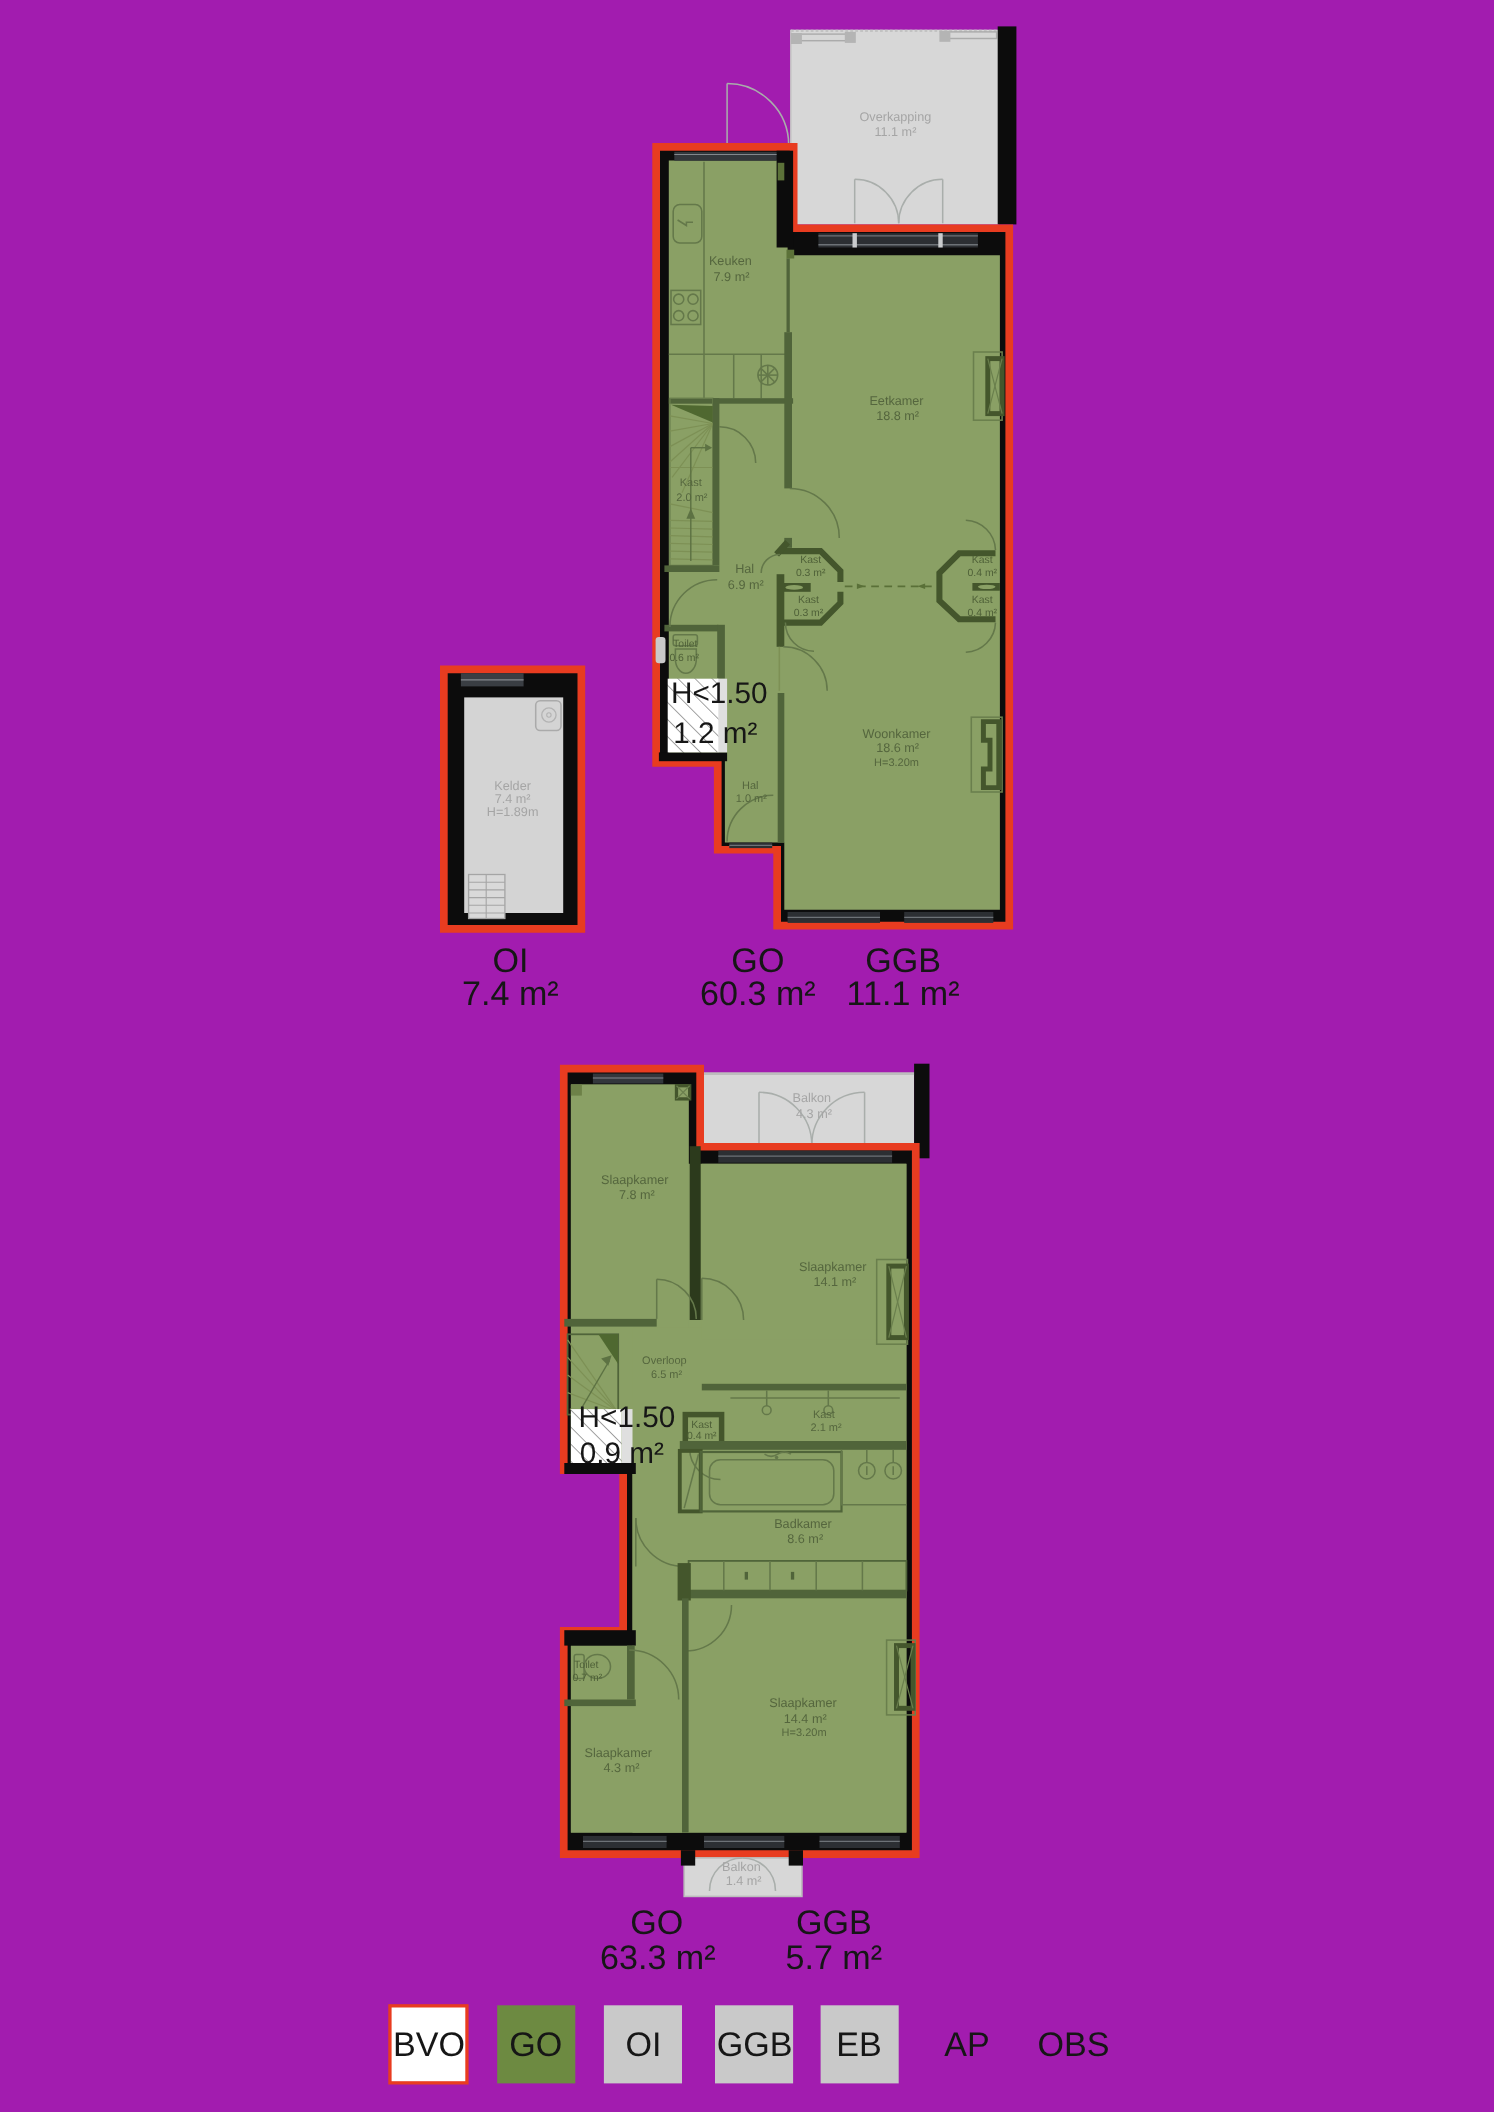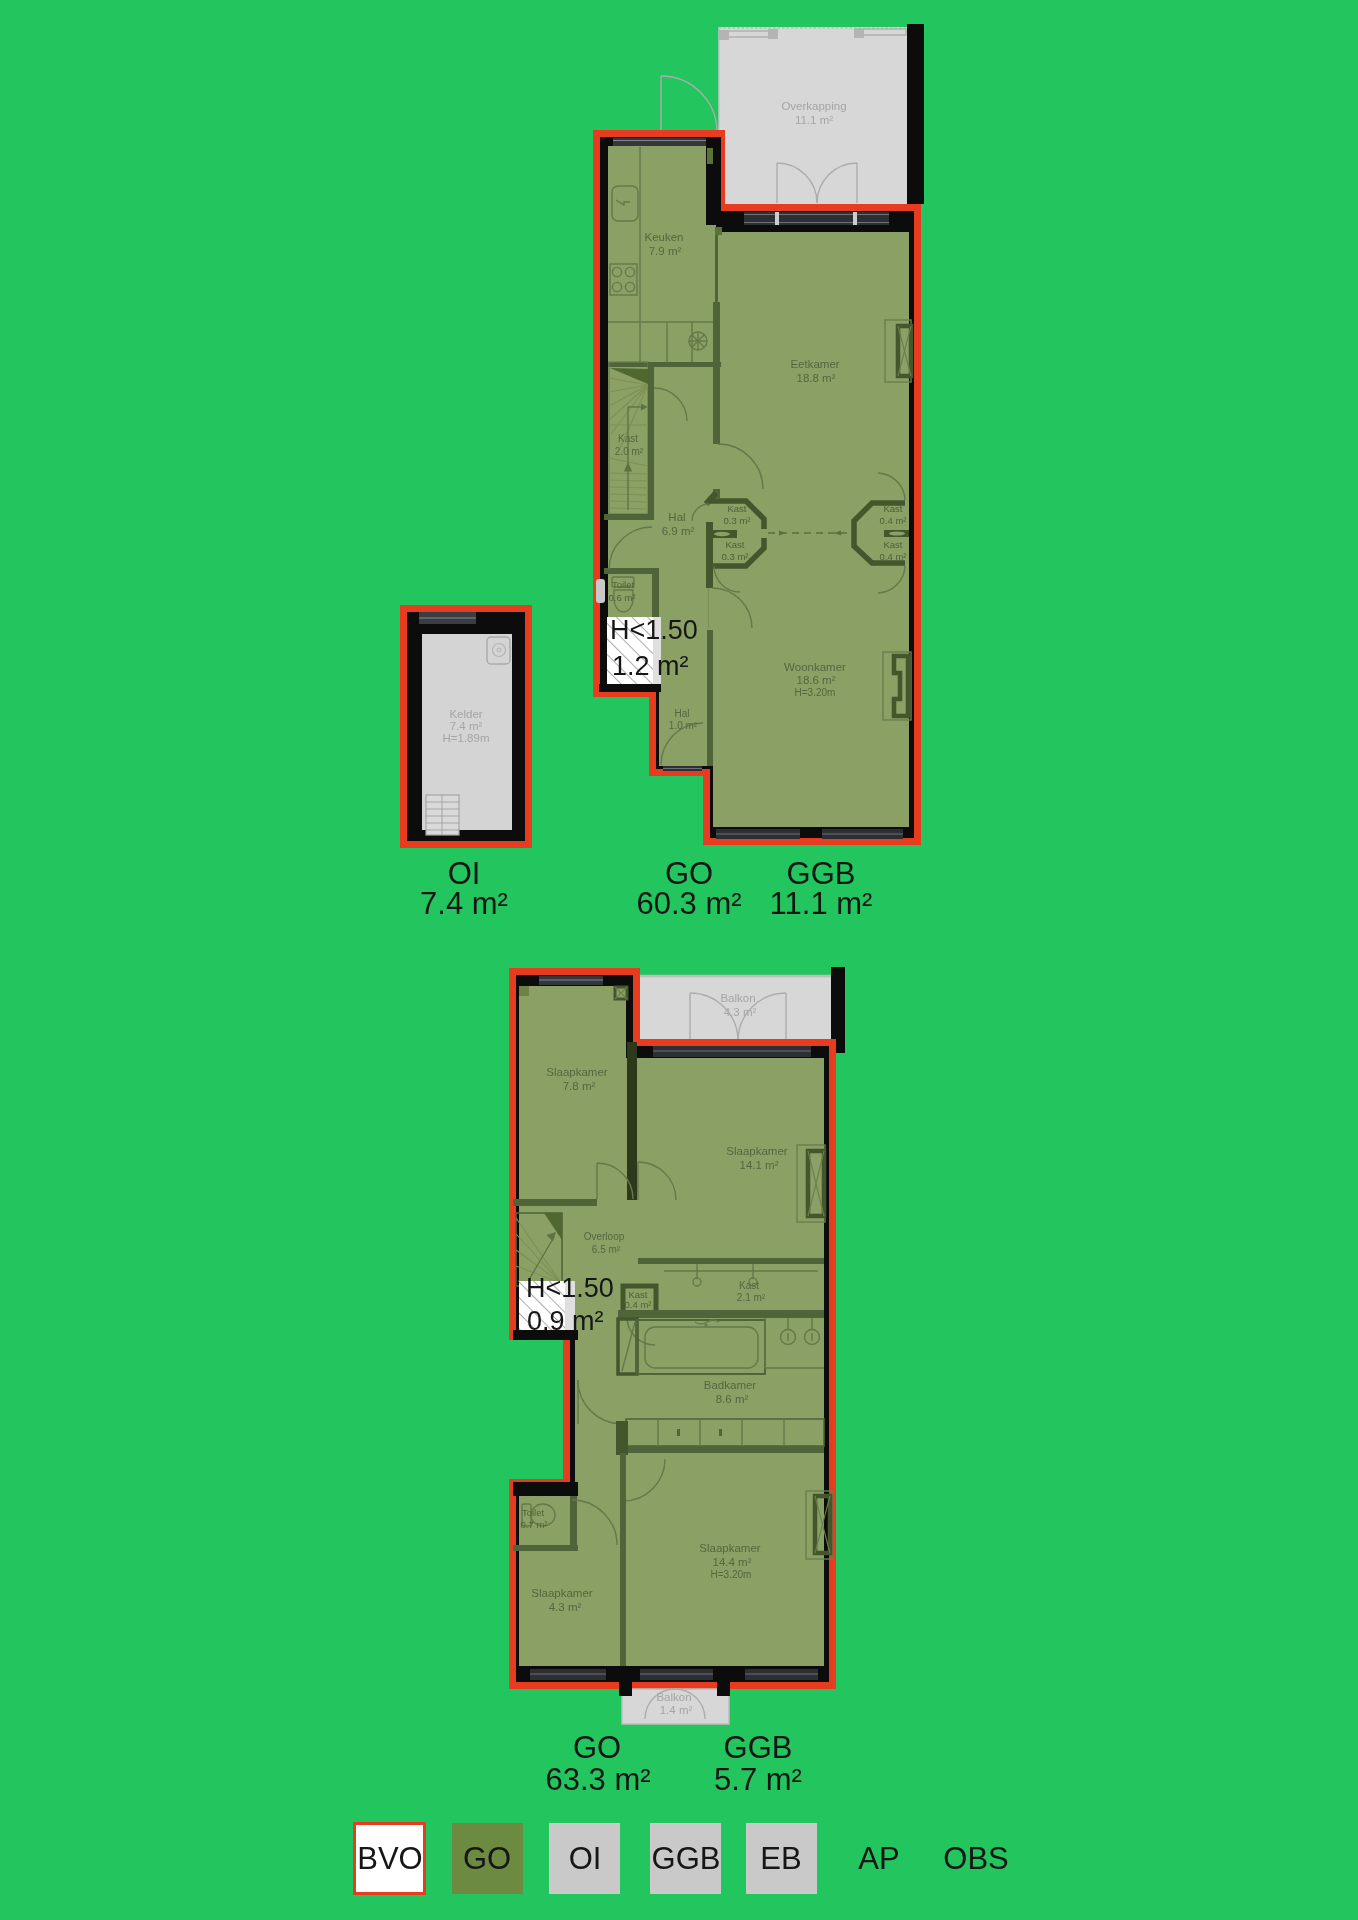--- a/index.html
+++ b/index.html
@@ -1,16 +1,16 @@
 <!DOCTYPE html>
 <html><head>
 <meta charset="utf-8">
 <style>
 html,body{margin:0;padding:0;background:#ffffff;}
-#page{width:1358px;height:1920px;position:relative;background:#22c55e;}
+#page{width:1358px;height:1920px;position:relative;background:#a21caf;}
 text{font-family:"Liberation Sans",sans-serif;}
 .rt{fill:#55663e;font-size:11.5px;text-anchor:middle;}
 .rts{fill:#55663e;font-size:10px;text-anchor:middle;}
 .rtx{fill:#4f6038;font-size:9.5px;text-anchor:middle;}
 .gt{fill:#a5a5a5;font-size:11.5px;text-anchor:middle;}
 .big{fill:#161616;font-size:31px;text-anchor:middle;}
 .h15{fill:#161616;font-size:27px;}
 .fu{stroke:#64784a;fill:none;stroke-width:1.4;}
 .fug{stroke:#a9aeab;fill:none;stroke-width:1.4;}
 </style>

